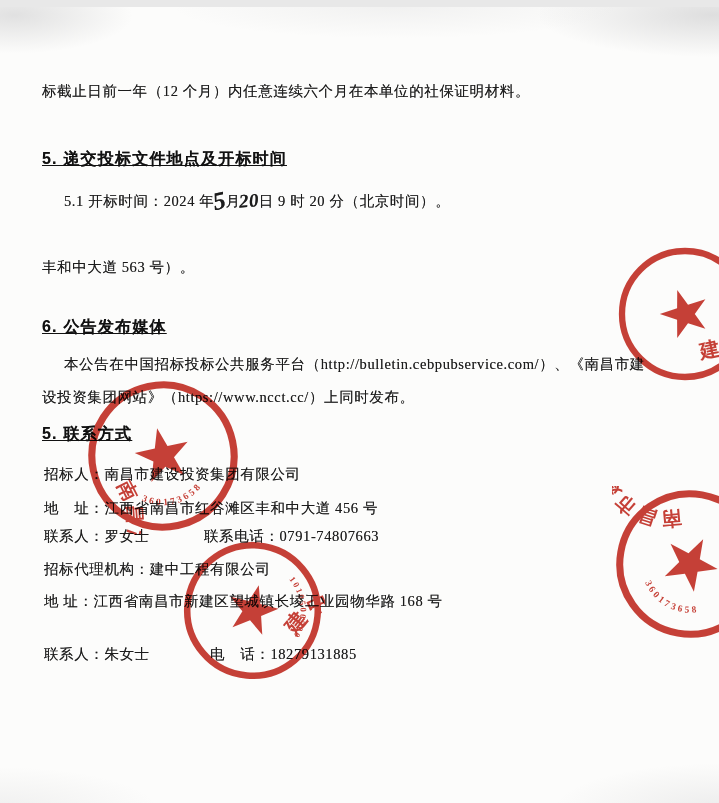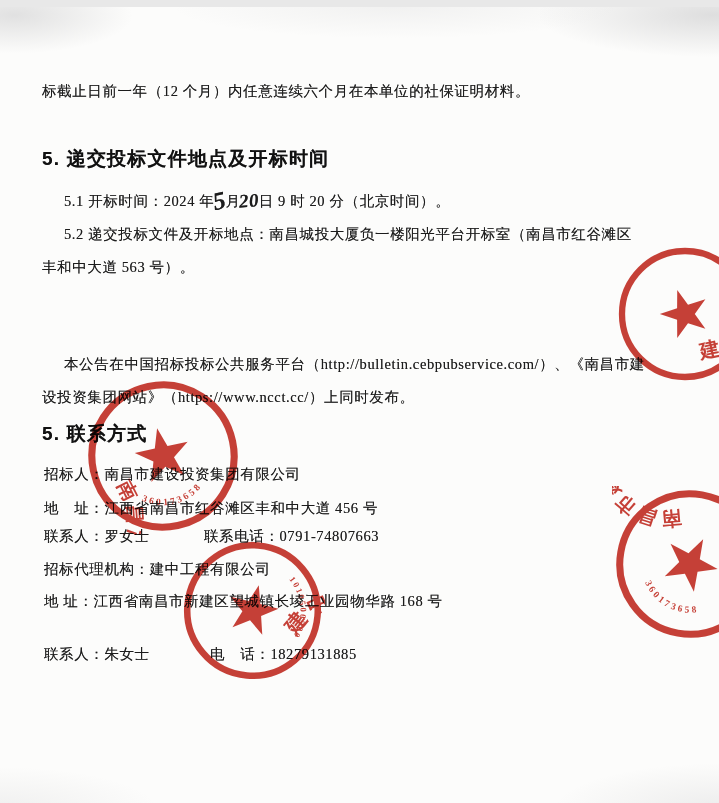--- a/index.html
+++ b/index.html
@@ -16,21 +16,21 @@
       radial-gradient(ellipse 320px 45px at 55% 0%, rgba(130,130,135,.09), transparent 70%),
       radial-gradient(ellipse 220px 60px at 0% 100%, rgba(130,130,135,.10), transparent 72%),
       radial-gradient(ellipse 230px 65px at 100% 100%, rgba(130,130,135,.13), transparent 72%);
   }
   .line{
     position:absolute;z-index:2;font-size:14.5px;letter-spacing:.6px;
     white-space:nowrap;text-shadow:0 0 .5px rgba(0,0,0,.55);line-height:20px;
   }
   .h{
     font-family:"Liberation Sans","DejaVu Sans",sans-serif;
-    font-weight:700;font-size:19px;letter-spacing:1.2px;color:#111;
+    font-weight:700;font-size:16px;letter-spacing:1.2px;color:#111;text-decoration:underline;
   }
   .indent{left:64px;}
   .flush{left:42px;}
   .hand{
     display:inline-block;font-style:italic;font-weight:600;
     font-size:25px;line-height:0;position:relative;top:3px;margin:0 -1px;
     transform:rotate(-12deg);
   }
   .hand.sm{font-size:19px;transform:rotate(-5deg);top:1px;margin:0 0 0 -2px;}
   .row{position:absolute;z-index:2;left:44px;font-size:14.5px;letter-spacing:.6px;
@@ -45,23 +45,23 @@
 <div class="page">
 
   <div class="line flush" style="top:74px">标截止日前一年（12 个月）内任意连续六个月在本单位的社保证明材料。</div>
 
   <div class="line h flush" style="top:142px">5. 递交投标文件地点及开标时间</div>
 
   <div class="line indent" style="top:184px">
     <span>5.1 开标时间：2024 年</span><span class="hand">5</span><span>月</span><span class="hand sm">20</span><span>日 9 时 20 分（北京时间）。</span>
   </div>
 
-  <div class="line indent" style="top:217px">5.2 递交投标文件及开标地点：南昌城投大厦负一楼阳光平台开标室（南昌市红谷滩区</div>
   <div class="line flush" style="top:250px">丰和中大道 563 号）。</div>
 
+  <div class="line h flush" style="top:310px">6. 公告发布媒体</div>
   <div class="line indent" style="top:347px">本公告在中国招标投标公共服务平台（http://bulletin.cebpubservice.com/）、《南昌市建</div>
   <div class="line flush" style="top:380px">设投资集团网站》（https://www.ncct.cc/）上同时发布。</div>
 
   <div class="line h flush" style="top:417px">5. 联系方式</div>
 
   <div class="row" style="top:457px">
     <span>招标人：南昌市建设投资集团有限公司</span>
   </div>
   <div class="row" style="top:491px">
     <span>地　址：江西省南昌市红谷滩区丰和中大道 456 号</span>

